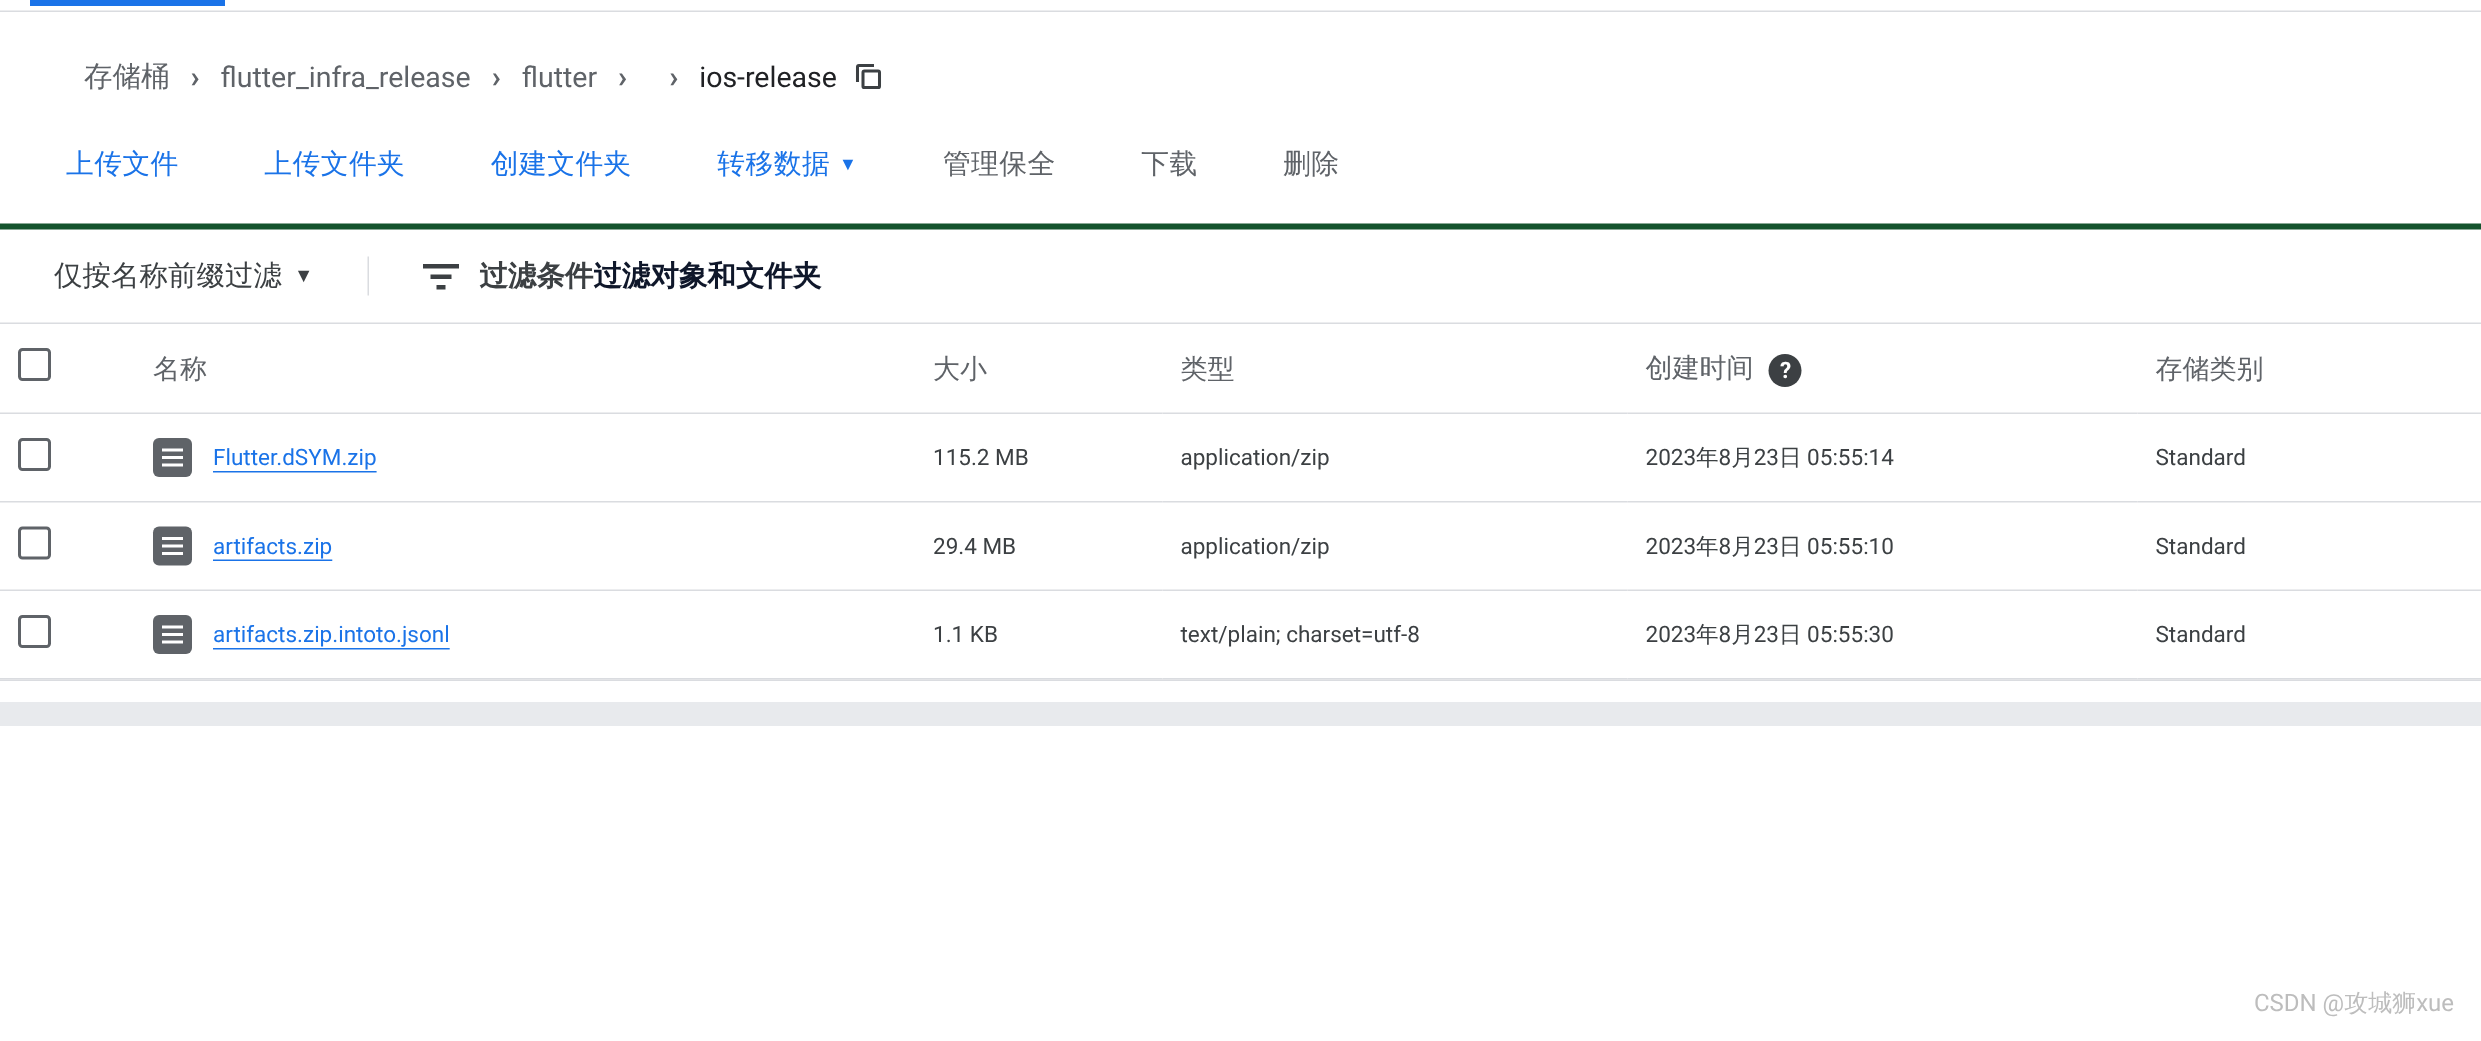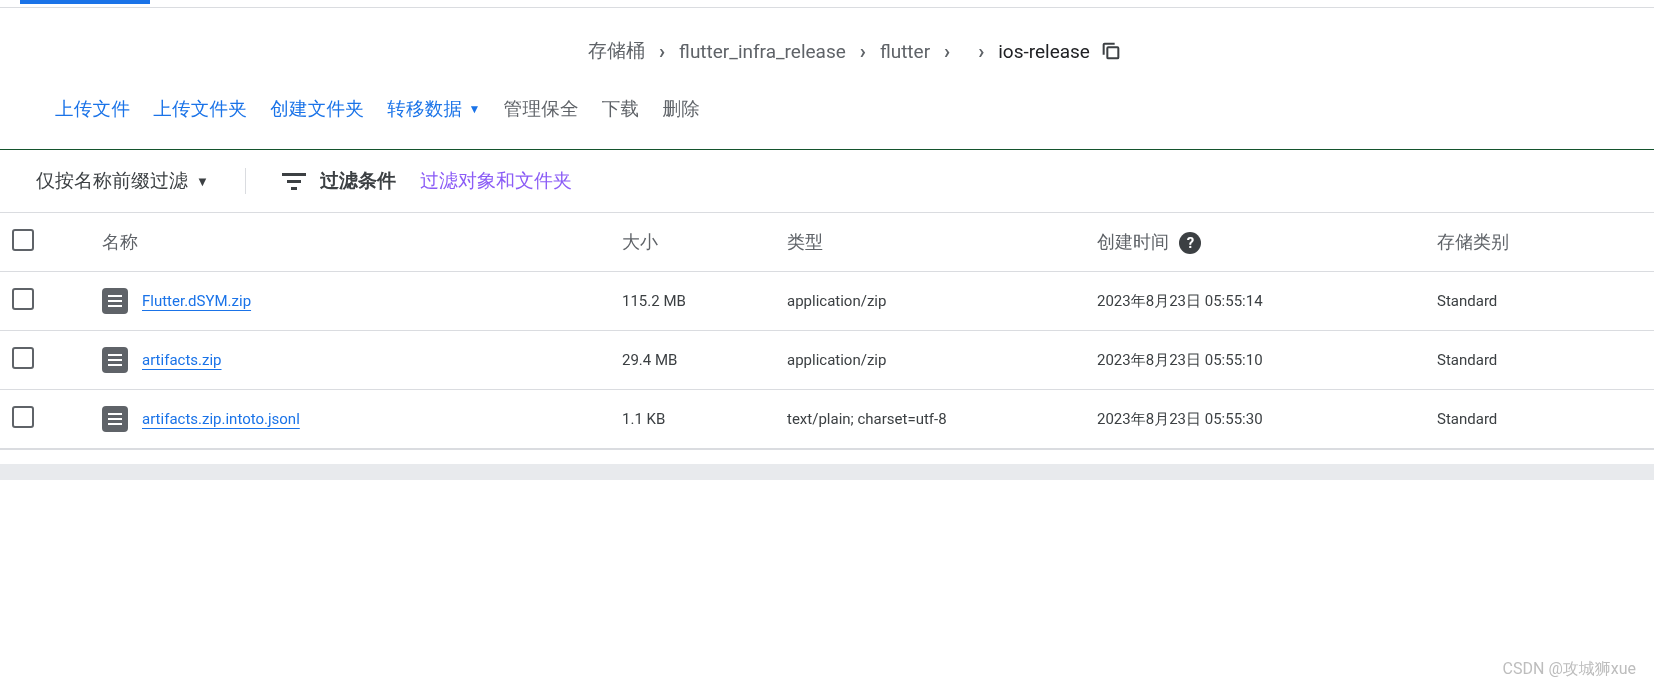--- a/index.html
+++ b/index.html
@@ -22,42 +22,41 @@
       height: 8px;
     }
     .content { padding: 0; }
     .breadcrumb {
       display: flex;
       align-items: center;
       padding: 30px 0 0 56px;
       font-size: 19px;
       color: #5f6368;
       flex-wrap: wrap;
-      justify-content: center;
     }
     .breadcrumb span.crumb { white-space: nowrap; }
     .breadcrumb .chev {
       margin: 0 14px;
       color: #5f6368;
       font-size: 20px;
       font-weight: bold;
     }
     .breadcrumb .current { color: #202124; font-weight: 400; }
     .copy-icon {
       margin-left: 10px;
       display: inline-flex;
       align-items: center;
     }
     .toolbar {
       display: flex;
       align-items: center;
-      padding: 32px 0 28px 55px;
-      gap: 23px;
+      padding: 32px 0 28px 44px;
+      gap: 57px;
       font-size: 18.5px;
-      border-bottom: 1px solid #14532d;
+      border-bottom: 4px solid #14532d;
     }
     .toolbar .btn {
       color: #1a73e8;
       cursor: pointer;
       display: inline-flex;
       align-items: center;
       font-weight: 500;
       letter-spacing: 0.3px;
     }
     .toolbar .btn.secondary { color: #5f6368; }
@@ -82,23 +81,22 @@
     .prefix-filter .dd-caret { margin-left: 8px; font-size: 13px; }
     .filter-label {
       display: inline-flex;
       align-items: center;
       margin-left: 36px;
       font-weight: 700;
       color: #3c4043;
     }
     .filter-icon { margin-right: 14px; display: inline-flex; }
     .filter-placeholder {
-      margin-left: 24px;
-      color: #8b5cf6;
-      font-weight: 400;
+      color: #0f172a;
+      font-weight: 700;
     }
     .table-wrap {
       border-top: 1px solid #dadce0;
       border-bottom: 1px solid #dadce0;
     }
     .table { width: 100%; border-collapse: collapse; }
     .table th, .table td {
       text-align: left;
       padding: 16px 12px;
       font-weight: 400;

